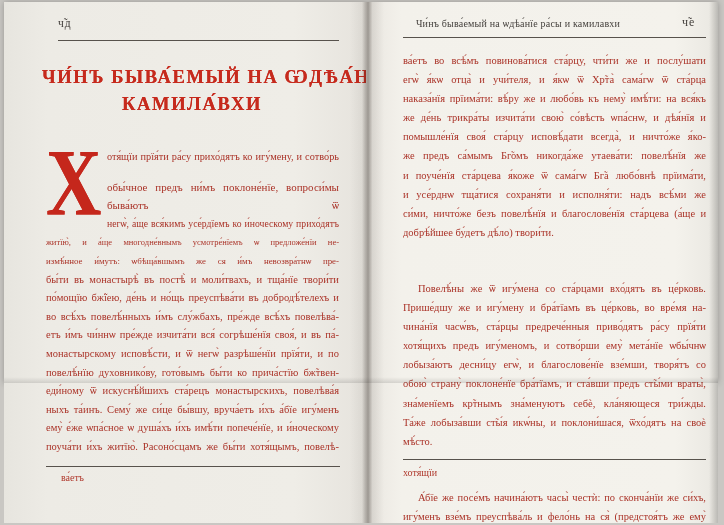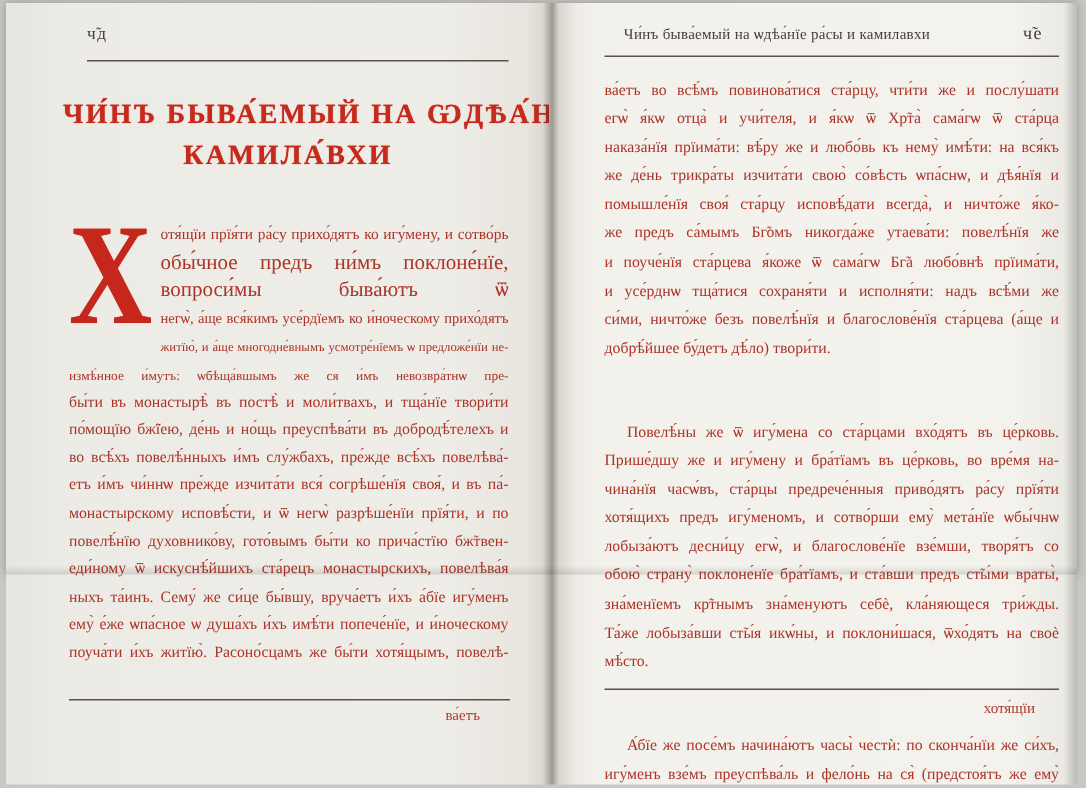--- a/index.html
+++ b/index.html
@@ -27,31 +27,31 @@
   .lp-rule-top{left:54px;top:38px;width:281px;border-top-width:1.4px;}
   .lp-title{position:absolute;left:38px;top:62px;width:300px;text-align:center;
     color:#c62a1d;font-weight:bold;line-height:27px;letter-spacing:1.6px;
     text-shadow:0 0 .6px #c62a1d;}
   .lp-title .title-line{font-size:18.5px;white-space:nowrap;}
   .lp-body{position:absolute;left:42px;top:146px;width:293px;color:#ab3429;}
   .dropcap{float:left;width:54px;height:74px;margin:2px 7px 0 0;
     color:#c5271c;font-weight:bold;font-size:96px;line-height:66px;
     transform:scaleX(.8);transform-origin:0 0;text-shadow:0 0 .5px #c5271c;}
   .lp-rule-bottom{left:42px;top:464px;width:294px;}
-  .lp-catch{position:absolute;left:36px;top:470px;width:294px;text-align:right;
+  .lp-catch{position:absolute;left:57px;top:470px;width:294px;text-align:left;
     padding-right:14px;box-sizing:border-box;font-size:10px;color:#b03a2e;}
 
   
   .rp-head{position:absolute;left:376px;top:16px;width:276px;text-align:center;
     font-size:10px;color:#46423e;letter-spacing:.2px;white-space:nowrap;}
   .rp-folio{position:absolute;left:678px;top:13px;font-size:12px;color:#403c39;letter-spacing:1px;}
   .rp-rule-top{left:399px;top:35px;width:303px;border-top-width:1.3px;}
   .rp-body{position:absolute;left:399px;top:49px;width:303px;color:#ab3429;}
   .rp-rule-bottom{left:399px;top:457px;width:303px;}
-  .rp-catch{position:absolute;left:399px;top:465px;width:303px;text-align:right;
+  .rp-catch{position:absolute;left:399px;top:465px;width:303px;text-align:left;
     padding-right:16px;box-sizing:border-box;font-size:10px;color:#b03a2e;}
 
   
   .pline{font-size:10.5px;text-align:justify;text-align-last:justify;}
   .lp-body .pline{line-height:18.6px;}
   .rp-body .pline{line-height:19.1px;}
   .pend{text-align-last:left;}
   .indent{text-indent:15px;margin-top:37px;}
 </style>
 </head>
@@ -64,21 +64,21 @@
     <div class="rule lp-rule-top"></div>
 
     <div class="lp-title">
       <div class="title-line">ЧИ́НЪ БЫВА́ЕМЫЙ НА ѠДѢА́НЇЕ РА́СЫ И</div>
       <div class="title-line">КАМИЛА́ВХИ</div>
     </div>
 
     <div class="lp-body">
       <div class="dropcap">Х</div>
       <div class="pline fit" style="font-size: 10.3px;">отя́щїи прїя́ти ра́су прихо́дятъ ко игу́мену, и сотво́рь</div>
-      <div class="pline fit" style="font-size: 14px;">обы́чное предъ ни́мъ поклоне́нїе, вопроси́мы быва́ютъ ѿ</div>
+      <div class="pline fit" style="font-size: 11px; margin-top: 11px;">обы́чное предъ ни́мъ поклоне́нїе, вопроси́мы быва́ютъ ѿ</div>
       <div class="pline fit" style="font-size: 9.7px;">негѡ̀, а́ще вся́кимъ усе́рдїемъ ко и́ноческому прихо́дятъ</div>
       <div class="pline fit" style="font-size: 8.5px;">житїю̀, и а́ще многодне́внымъ усмотре́нїемъ ѡ предложе́нїи не-</div>
       <div class="pline fit" style="font-size: 8.9px;">измѣ́нное и́мутъ: ѡбѣща́вшымъ же ся и́мъ невозвра́тнѡ пре-</div>
       <div class="pline fit" style="">бы́ти въ монастырѣ̀ въ постѣ̀ и моли́твахъ, и тща́нїе твори́ти</div>
       <div class="pline fit" style="">по́мощїю бж̃їею, де́нь и но́щь преуспѣва́ти въ добродѣ́телехъ и</div>
       <div class="pline fit" style="">во всѣ́хъ повелѣ́нныхъ и́мъ слу́жбахъ, пре́жде всѣ́хъ повелѣва́-</div>
       <div class="pline fit" style="">етъ и́мъ чи́ннѡ пре́жде изчита́ти вся́ согрѣше́нїя своя́, и въ па́-</div>
       <div class="pline fit" style="">монастырскому исповѣ́сти, и ѿ негѡ̀ разрѣше́нїи прїя́ти, и по</div>
       <div class="pline fit" style="">повелѣ́нїю духовнико́ву, гото́вымъ бы́ти ко прича́стїю бж̃твен-</div>
       <div class="pline fit" style="">еди́ному ѿ искуснѣ́йшихъ ста́рецъ монастырскихъ, повелѣва́я</div>

